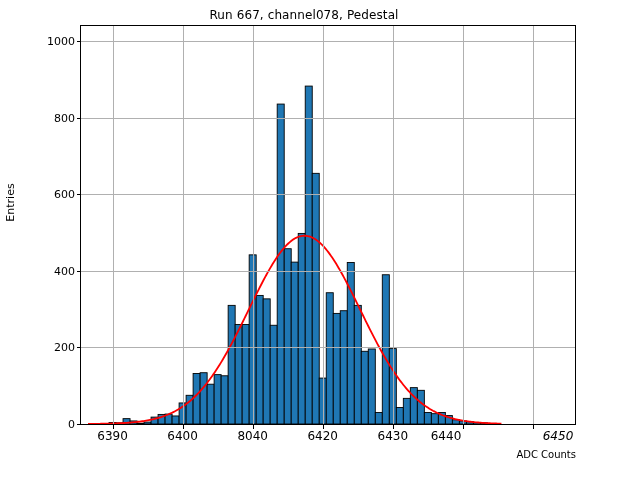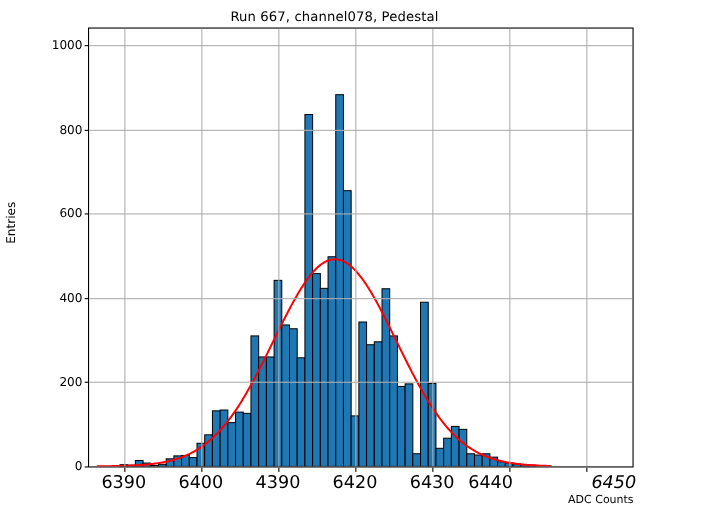--- a/index.html
+++ b/index.html
@@ -58,21 +58,21 @@
   }
   .ytick-mark {
     position: absolute;
     width: 3.5px;
     height: 1px;
     background: #000000;
   }
   .xtick-label {
     position: absolute;
     top: 429px;
-    font-size: 16px;
+    font-size: 12px;
     color: #000000;
     transform: translateX(-50%);
     white-space: nowrap;
   }
   .xtick-mark {
     position: absolute;
     top: 425px;
     width: 1px;
     height: 3.5px;
     background: #000000;
@@ -164,21 +164,21 @@
       <div class="ytick-mark" style="left: 76.5px; top: 424px;"></div>
       <div class="ytick-mark" style="left: 76.5px; top: 347.462px;"></div>
       <div class="ytick-mark" style="left: 76.5px; top: 270.923px;"></div>
       <div class="ytick-mark" style="left: 76.5px; top: 194.385px;"></div>
       <div class="ytick-mark" style="left: 76.5px; top: 117.846px;"></div>
       <div class="ytick-mark" style="left: 76.5px; top: 41.3077px;"></div>
     </div>
   <div id="xtick-labels">
       <div class="xtick-label" style="left: 112.532px;">6390</div>
       <div class="xtick-label" style="left: 182.603px;">6400</div>
-      <div class="xtick-label" style="left: 252.674px;">4390</div>
+      <div class="xtick-label" style="left: 252.674px;">8040</div>
       <div class="xtick-label" style="left: 322.745px;">6420</div>
       <div class="xtick-label" style="left: 392.816px;">6430</div>
       <div class="xtick-label" style="left: 446px;">6440</div>
       <div class="xtick-label" style="left: 558px; font-style: italic;">6450</div>
     </div>
   <div id="xtick-marks">
       <div class="xtick-mark" style="left: 112.532px;"></div>
       <div class="xtick-mark" style="left: 182.603px;"></div>
       <div class="xtick-mark" style="left: 252.674px;"></div>
       <div class="xtick-mark" style="left: 322.745px;"></div>

